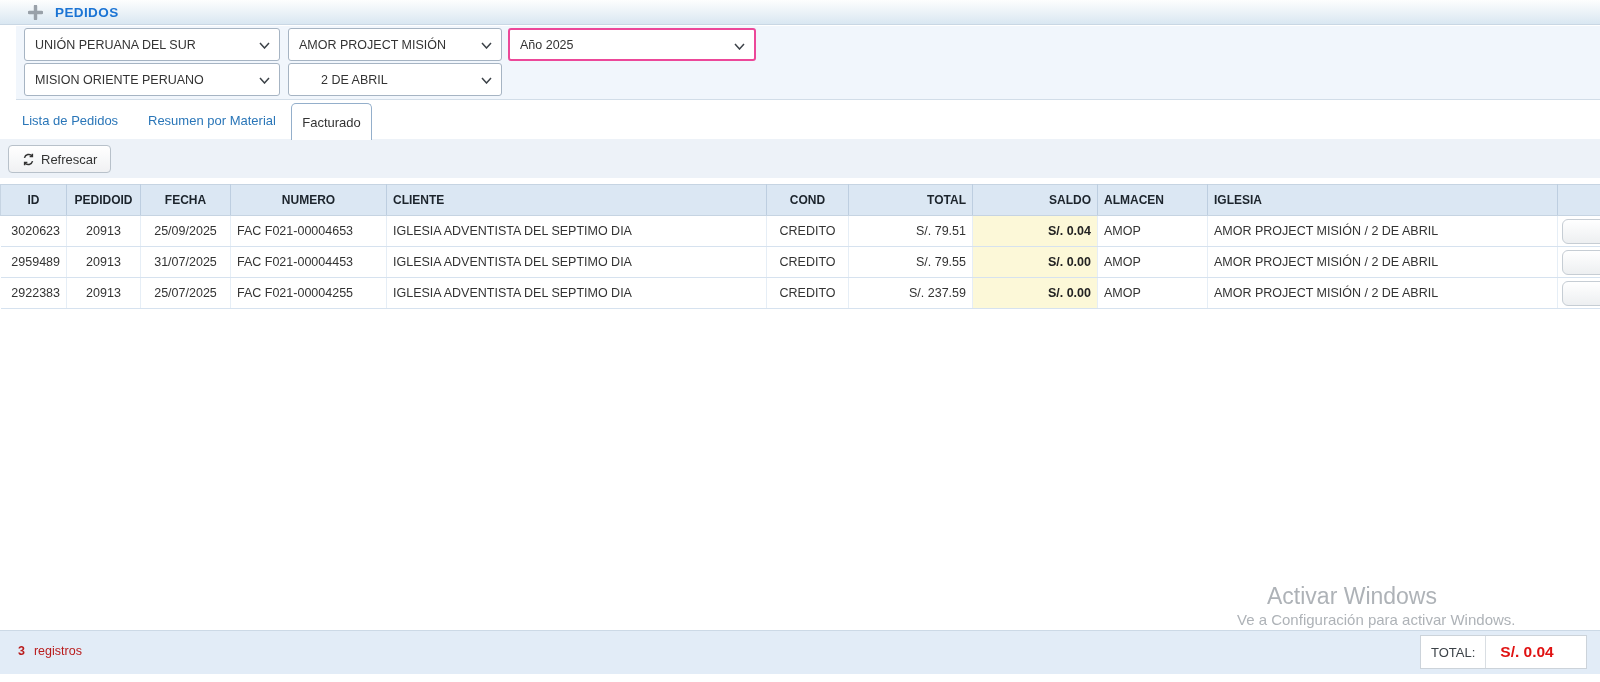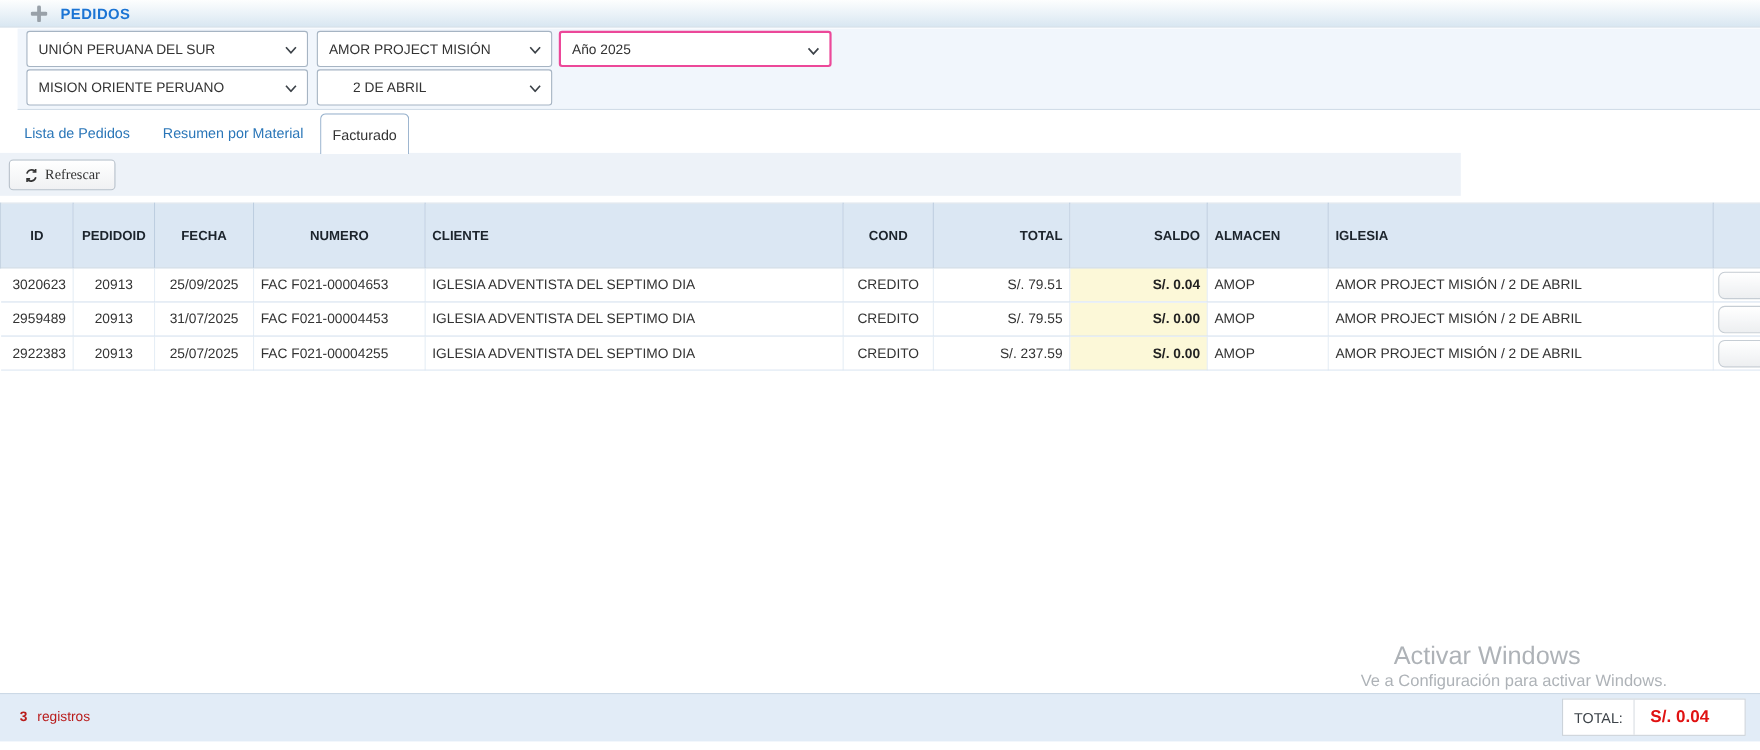--- a/index.html
+++ b/index.html
@@ -55,23 +55,22 @@
   .tab-active {
     position: absolute; left: 291px; top: 3px; width: 81px; height: 37px;
     background: #fff; border: 1px solid #94afcb; border-bottom: none;
     border-radius: 5px 5px 0 0; z-index: 2;
     display: flex; align-items: center; justify-content: center;
     font-size: 13px; color: #333;
   }
 
   
   .toolbar {
-    position: absolute; top: 139px; left: 0; width: 1328px; height: 39px;
+    position: absolute; top: 139px; left: 0; width: 1600px; height: 39px;
     background: #edf2f8;
-    font-family: Liberation Serif, serif;
   }
   .refresh-btn {
     position: absolute; left: 8px; top: 6px; height: 28px;
     padding: 0 13px;
     background: linear-gradient(#ffffff, #f0f1f3);
     border: 1px solid #b8c1ca; border-radius: 4px;
     display: flex; align-items: center; gap: 6px;
     font-size: 13px; color: #333; cursor: pointer;
   }
 
@@ -87,21 +86,21 @@
   col.c-total   { width: 124px; }
   col.c-saldo   { width: 125px; }
   col.c-almacen { width: 110px; }
   col.c-iglesia { width: 350px; }
   col.c-actions { width: 43px; }
   thead th {
     background: #dbe7f3;
     border-top: 1px solid #c6d4e2; border-bottom: 1px solid #c6d4e2;
     border-right: 1px solid #bdcee0;
     font-size: 12px; font-weight: bold; color: #1c242c;
-    padding: 22px 6px; white-space: nowrap; overflow: hidden;
+    padding: 8px 6px; white-space: nowrap; overflow: hidden;
   }
   thead th:first-child { border-left: 1px solid #c6d4e2; }
   tbody td {
     background: #fff;
     border-bottom: 1px solid #d6e2ef;
     border-right: 1px solid #e6eef6;
     font-size: 12.5px; color: #333;
     padding: 8px 6px; white-space: nowrap; overflow: hidden;
   }
   .al { text-align: left; } .ac { text-align: center; } .ar { text-align: right; }

